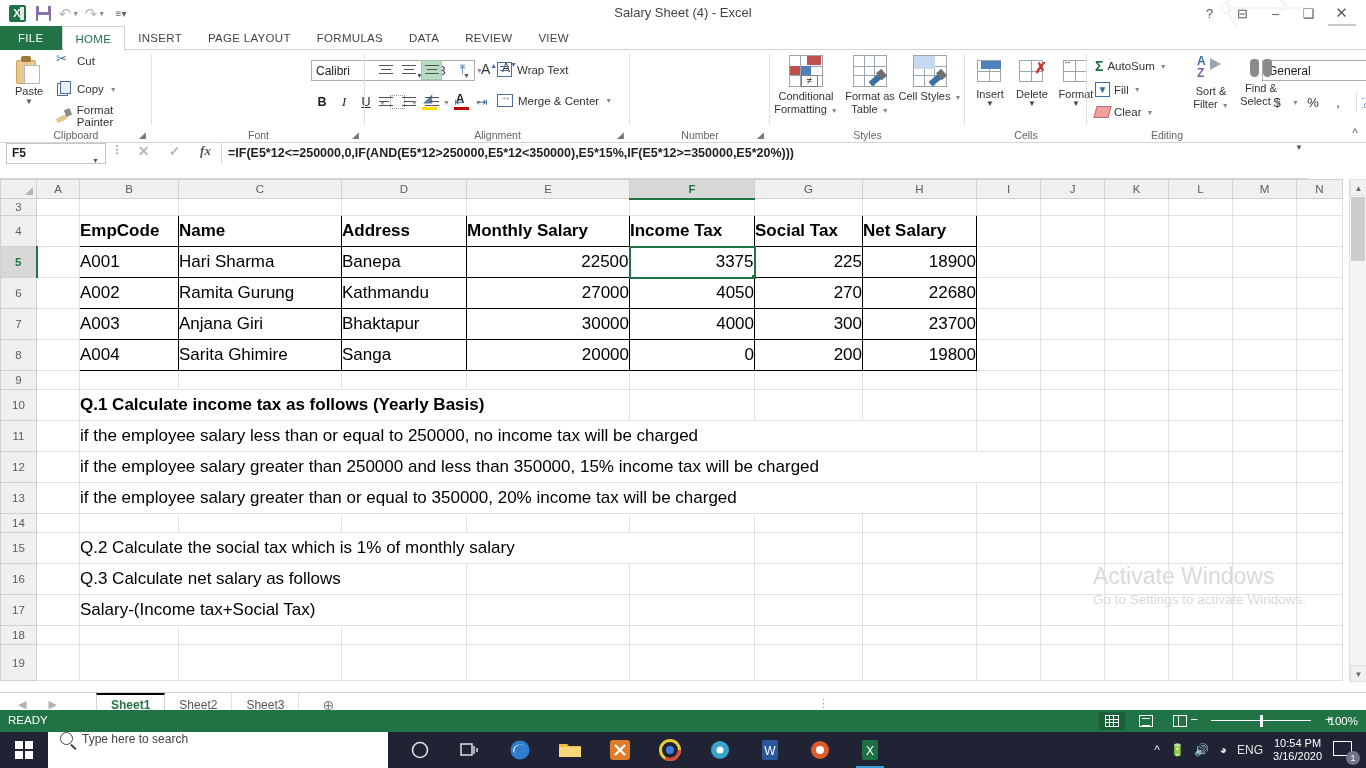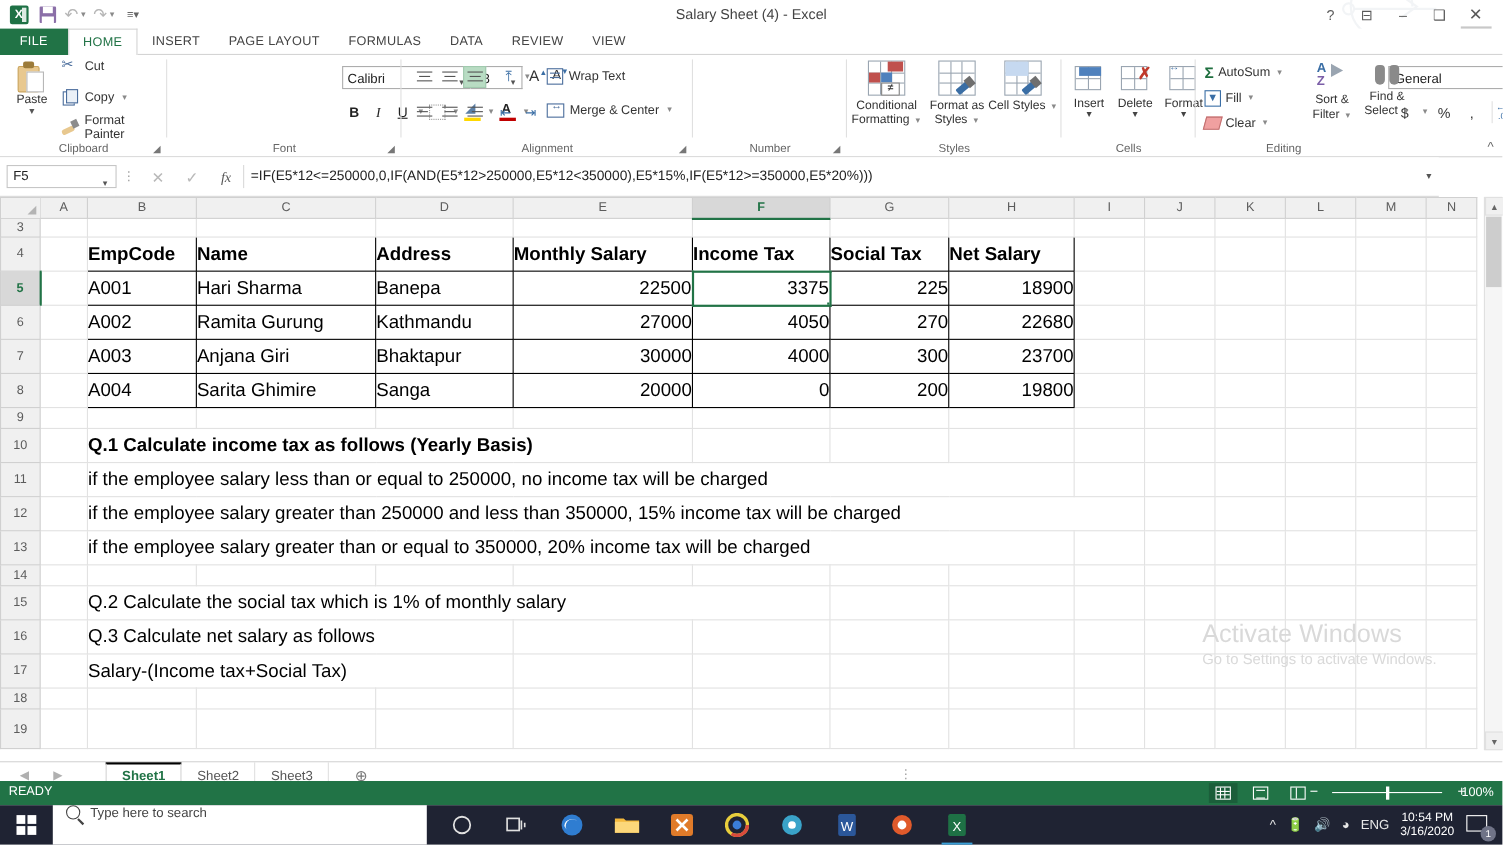--- a/index.html
+++ b/index.html
@@ -205,21 +205,21 @@
   .az-f { position:absolute; left:13px; top:2px; width:0;height:0;border-left:11px solid #9aa5b1;border-top:6px solid transparent;border-bottom:6px solid transparent;}
   .binoc { width:26px;height:24px; margin:3px auto 1px; position:relative;}
   .binoc::before,.binoc::after{content:"";position:absolute;top:2px;width:9px;height:18px;background:#8a8a8a;border-radius:4px 4px 5px 5px;}
   .binoc::before{left:2px;} .binoc::after{right:2px;}
   .ribbon-collapse { position:absolute; right: 8px; bottom: 2px; font-size: 12px; color: #666; }
 
   
   .fbar {
     position: absolute; top: 143px; left: 0; width: 1308px; height: 36px;
     background: #fff; border-bottom: 1px solid #d4d4d4;
-    display: flex; align-items: center;
+    display: flex; align-items: flex-start; font-weight: bold;
   }
   .namebox {
     margin-left: 6px; width: 100px; height: 21px; border: 1px solid #c6c6c6; background:#fff;
     font-size: 12px; color: #222; padding-left: 5px; line-height: 19px; position: relative;
   }
   .namebox .box-caret { right: 6px; top: 7px; }
   .fbar-dots { width: 22px; text-align: center; color: #9a9a9a; font-size: 11px; letter-spacing: 0; }
   .fbar-btn { width: 31px; text-align: center; font-size: 14px; color: #b9b9b9; }
   .fbar-fx { width: 31px; text-align: center; font-size: 13px; color: #555; font-style: italic; font-family:"Liberation Serif",serif;}
   .fbar-input {
@@ -555,21 +555,21 @@
           <div class="cf-neq">≠</div>
         </div>
         <span>Conditional Formatting</span>
         <span class="tiny-caret">▼</span>
       </div>
       <div class="style-btn" style="left:68px;">
         <div class="style-ico">
           <div class="gridlet"></div>
             <div class="brush"></div>
         </div>
-        <span>Format as Styles</span>
+        <span>Format as Table</span>
         <span class="tiny-caret">▼</span>
       </div>
       <div class="style-btn" style="left:128px;">
         <div class="style-ico">
           <div class="gridlet"></div>
             <div class="blue-fill"></div>
             <div class="brush"></div>
         </div>
         <span>Cell Styles</span>
         <span class="tiny-caret">▼</span>

